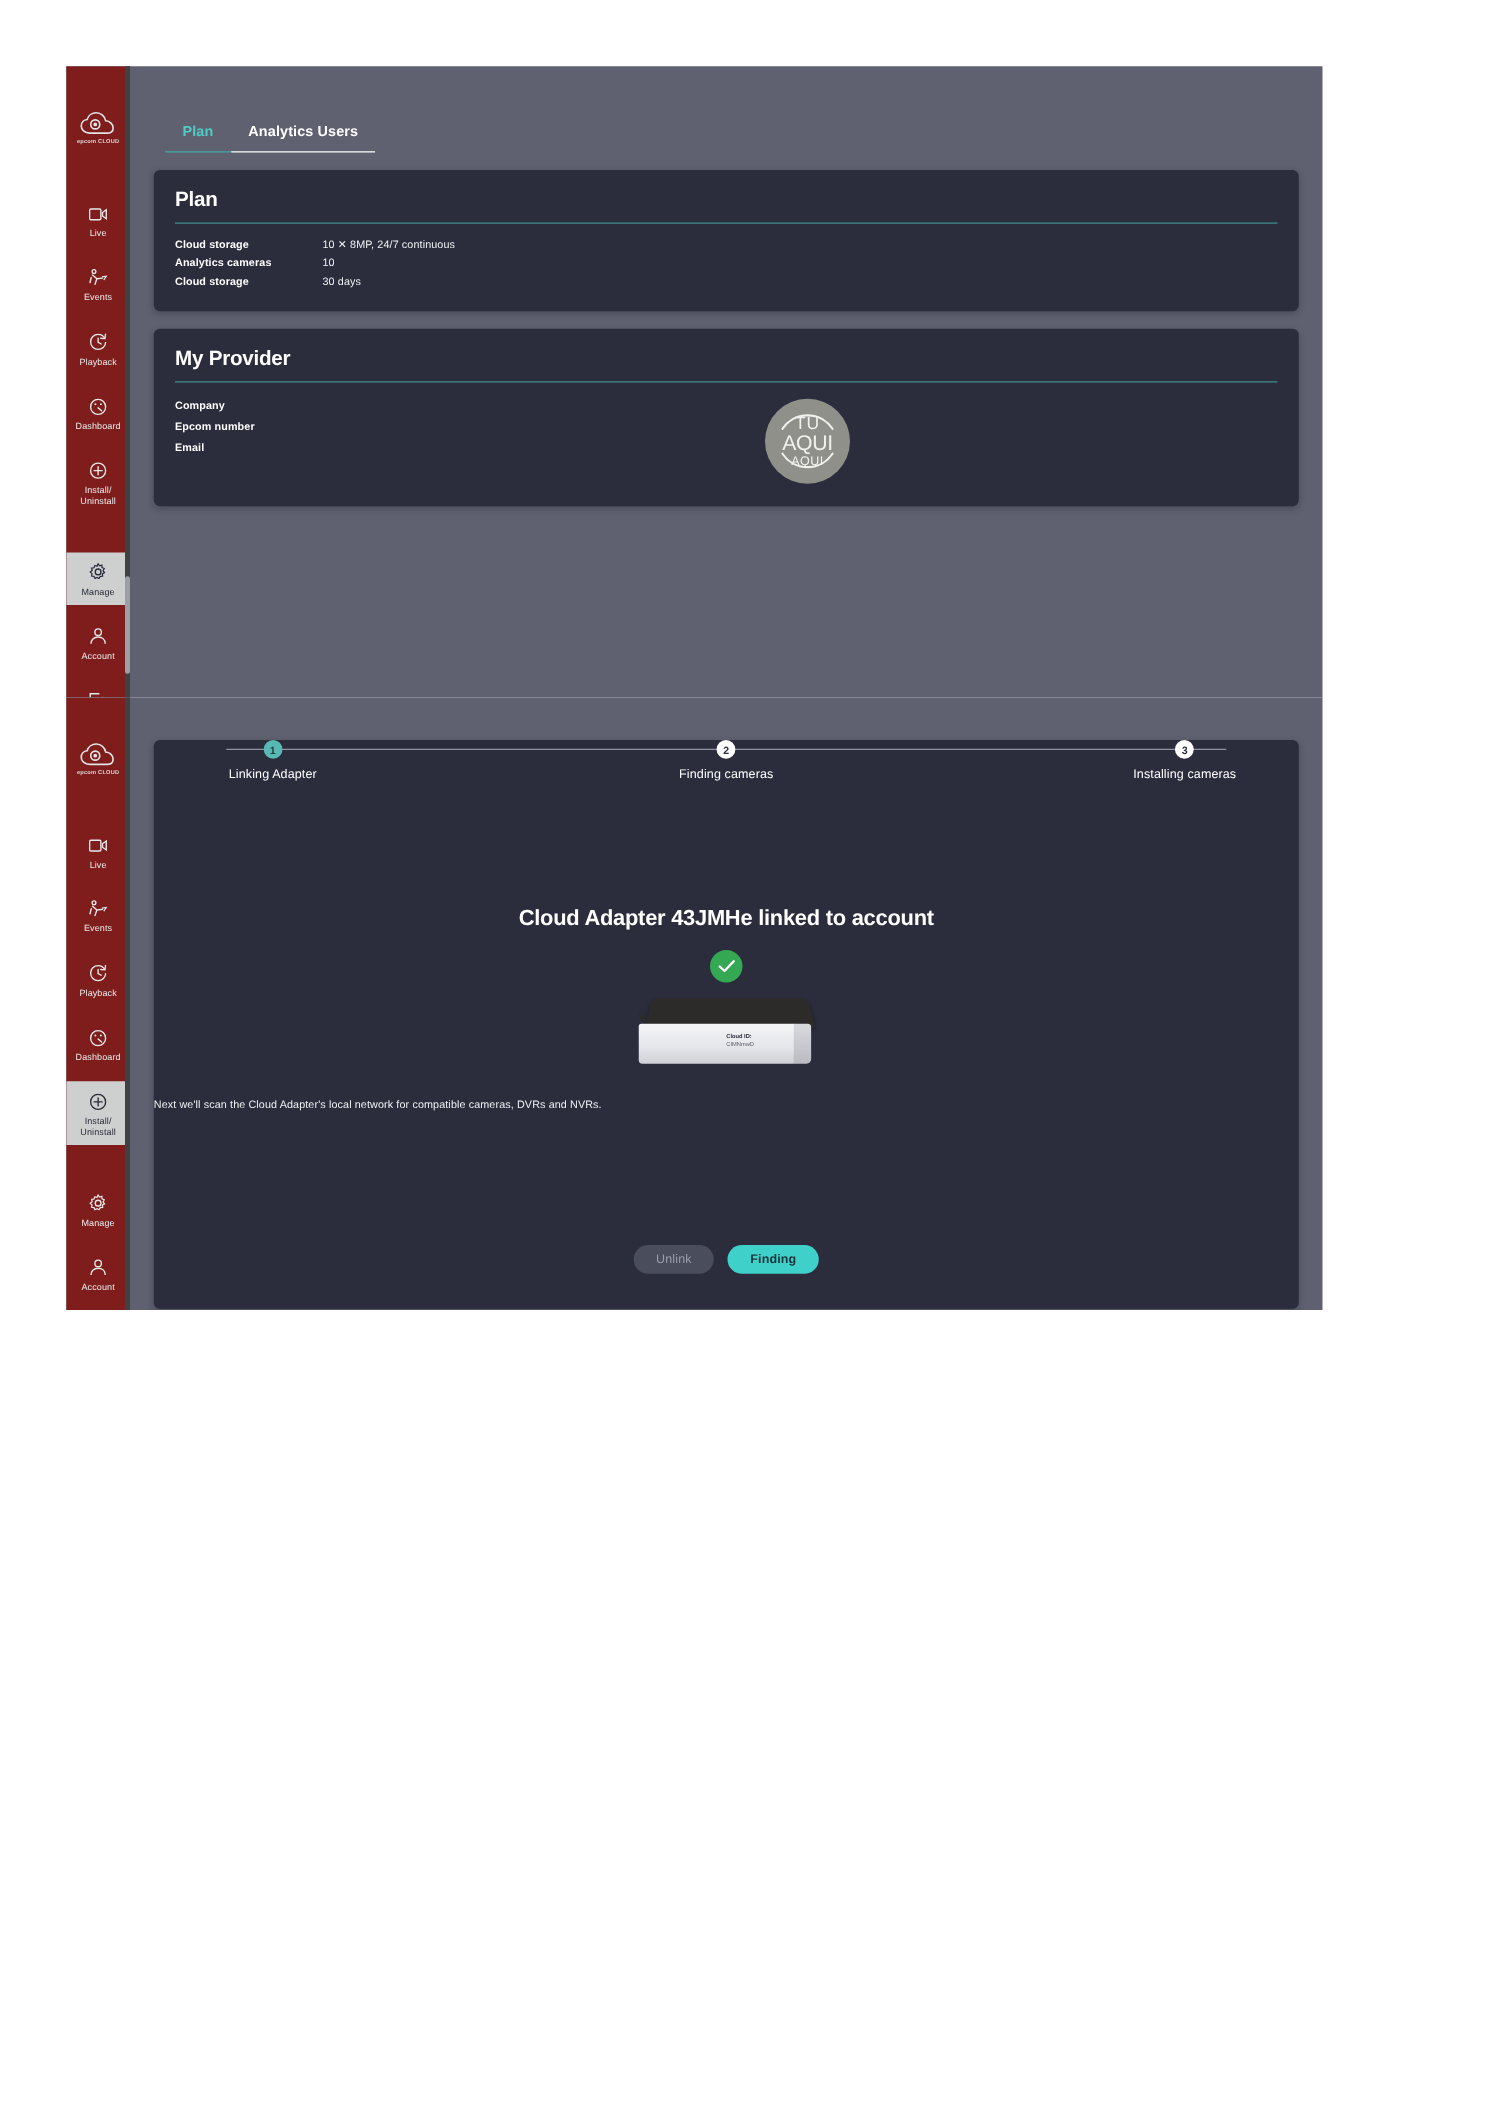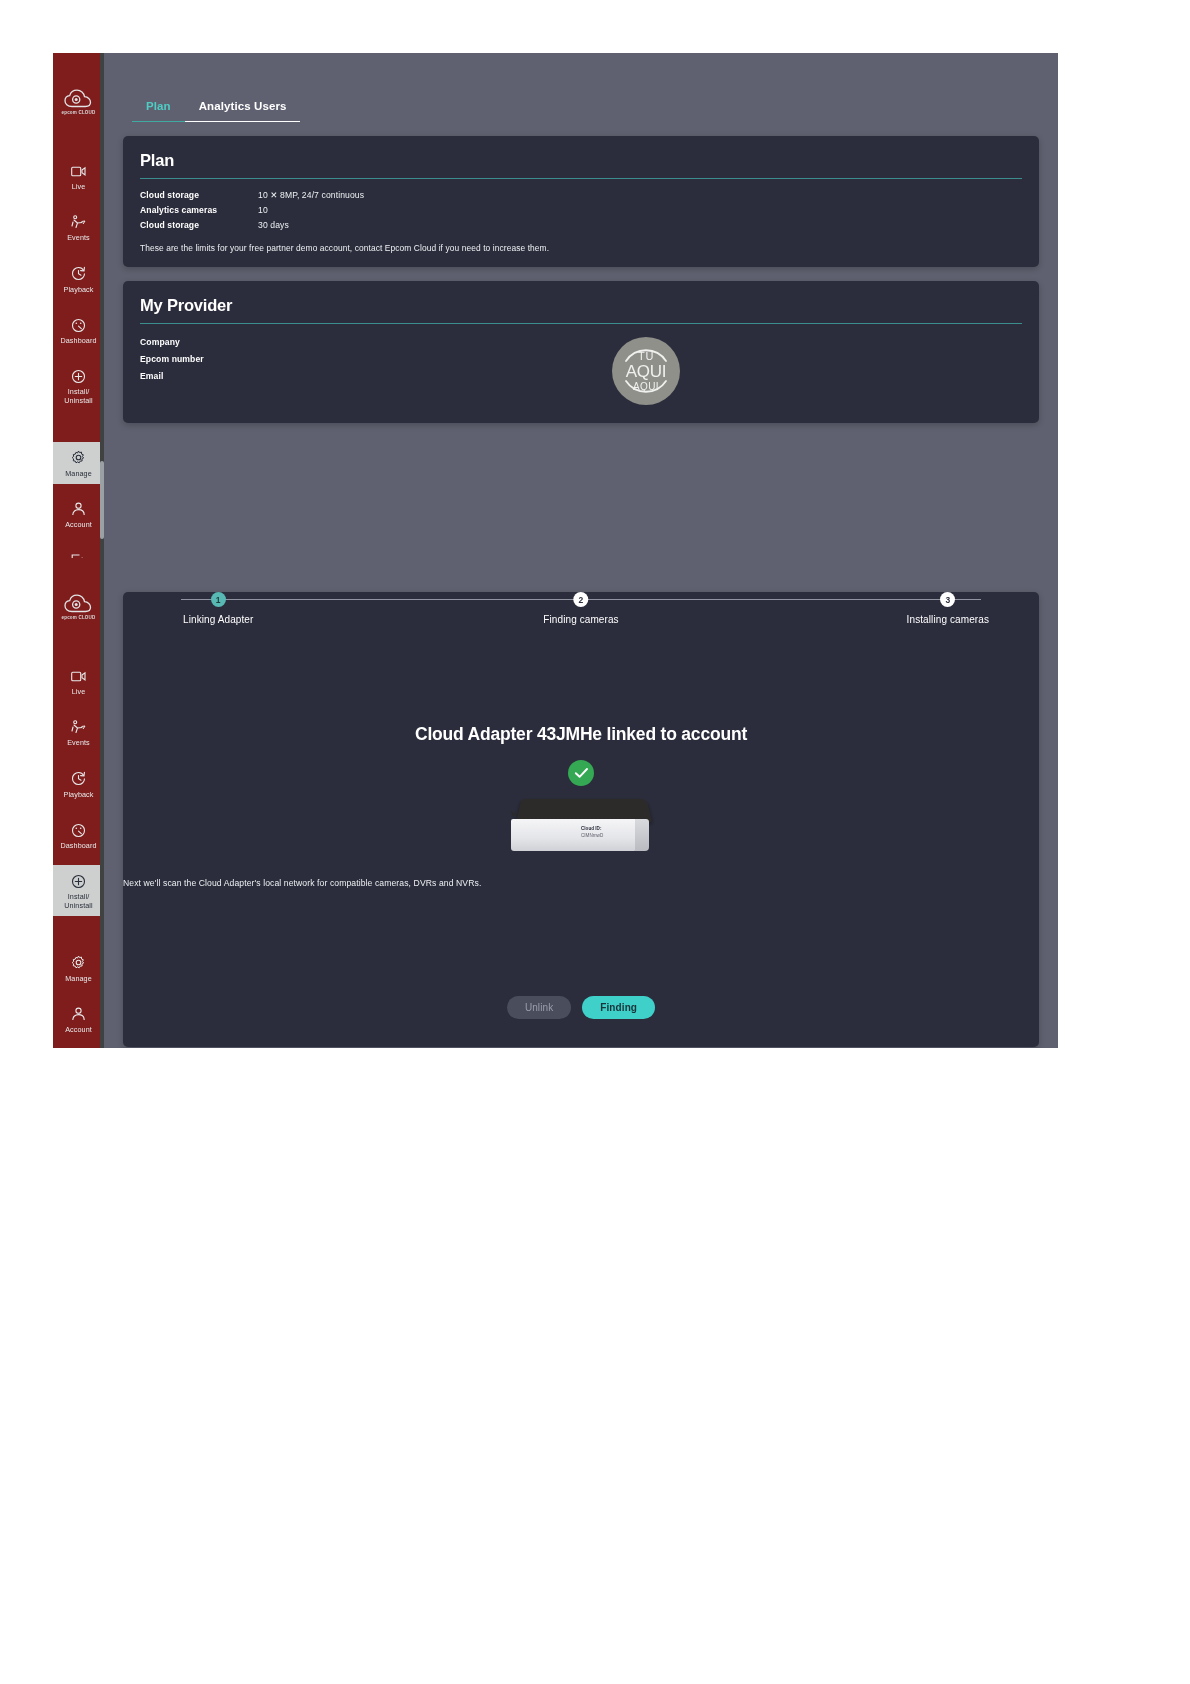--- a/index.html
+++ b/index.html
@@ -142,21 +142,21 @@
     position: absolute; left: 472px; top: 2px;
     width: 68px; height: 68px; border-radius: 50%;
     background: #8e9089;
     display: flex; flex-direction: column;
     align-items: center; justify-content: center;
     color: #f0f1ef;
   }
   .logo-badge .lb-arc {
     position: absolute; left: 0; top: 0; width: 68px; height: 68px;
   }
-  .logo-badge .lb-tu { font-size: 11px; letter-spacing: .6px; line-height: 1; margin-bottom: 1px; }
+  .logo-badge .lb-tu { font-size: 14px; letter-spacing: .6px; line-height: 1; margin-bottom: 1px; }
   .logo-badge .lb-logo { font-size: 17px; letter-spacing: -.3px; line-height: 1; }
   .logo-badge .lb-aqui { font-size: 10px; letter-spacing: .4px; line-height: 1; margin-top: 2px; }
 
   
   .wizard-card {
     background: #2b2d3c;
     border-radius: 5px;
     margin-top: 14px;
     height: 455px;
     position: relative;
@@ -375,21 +375,20 @@
           <div class="kv-val">10 ✕ 8MP, 24/7 continuous</div>
         </div>
         <div class="kv-row">
           <div class="kv-key">Analytics cameras</div>
           <div class="kv-val">10</div>
         </div>
         <div class="kv-row">
           <div class="kv-key">Cloud storage</div>
           <div class="kv-val">30 days</div>
         </div>
-        <div class="card-note">These are the limits for your free partner demo account, contact Epcom Cloud if you need to increase them.</div>
       </div>
 
       <div class="card">
         <div class="card-title">My Provider</div>
         <div class="card-rule"></div>
         <div class="provider-body">
           <div class="provider-fields">
             <div class="kv-row">
               <div class="kv-key">Company</div>
               <div class="kv-val"></div>

